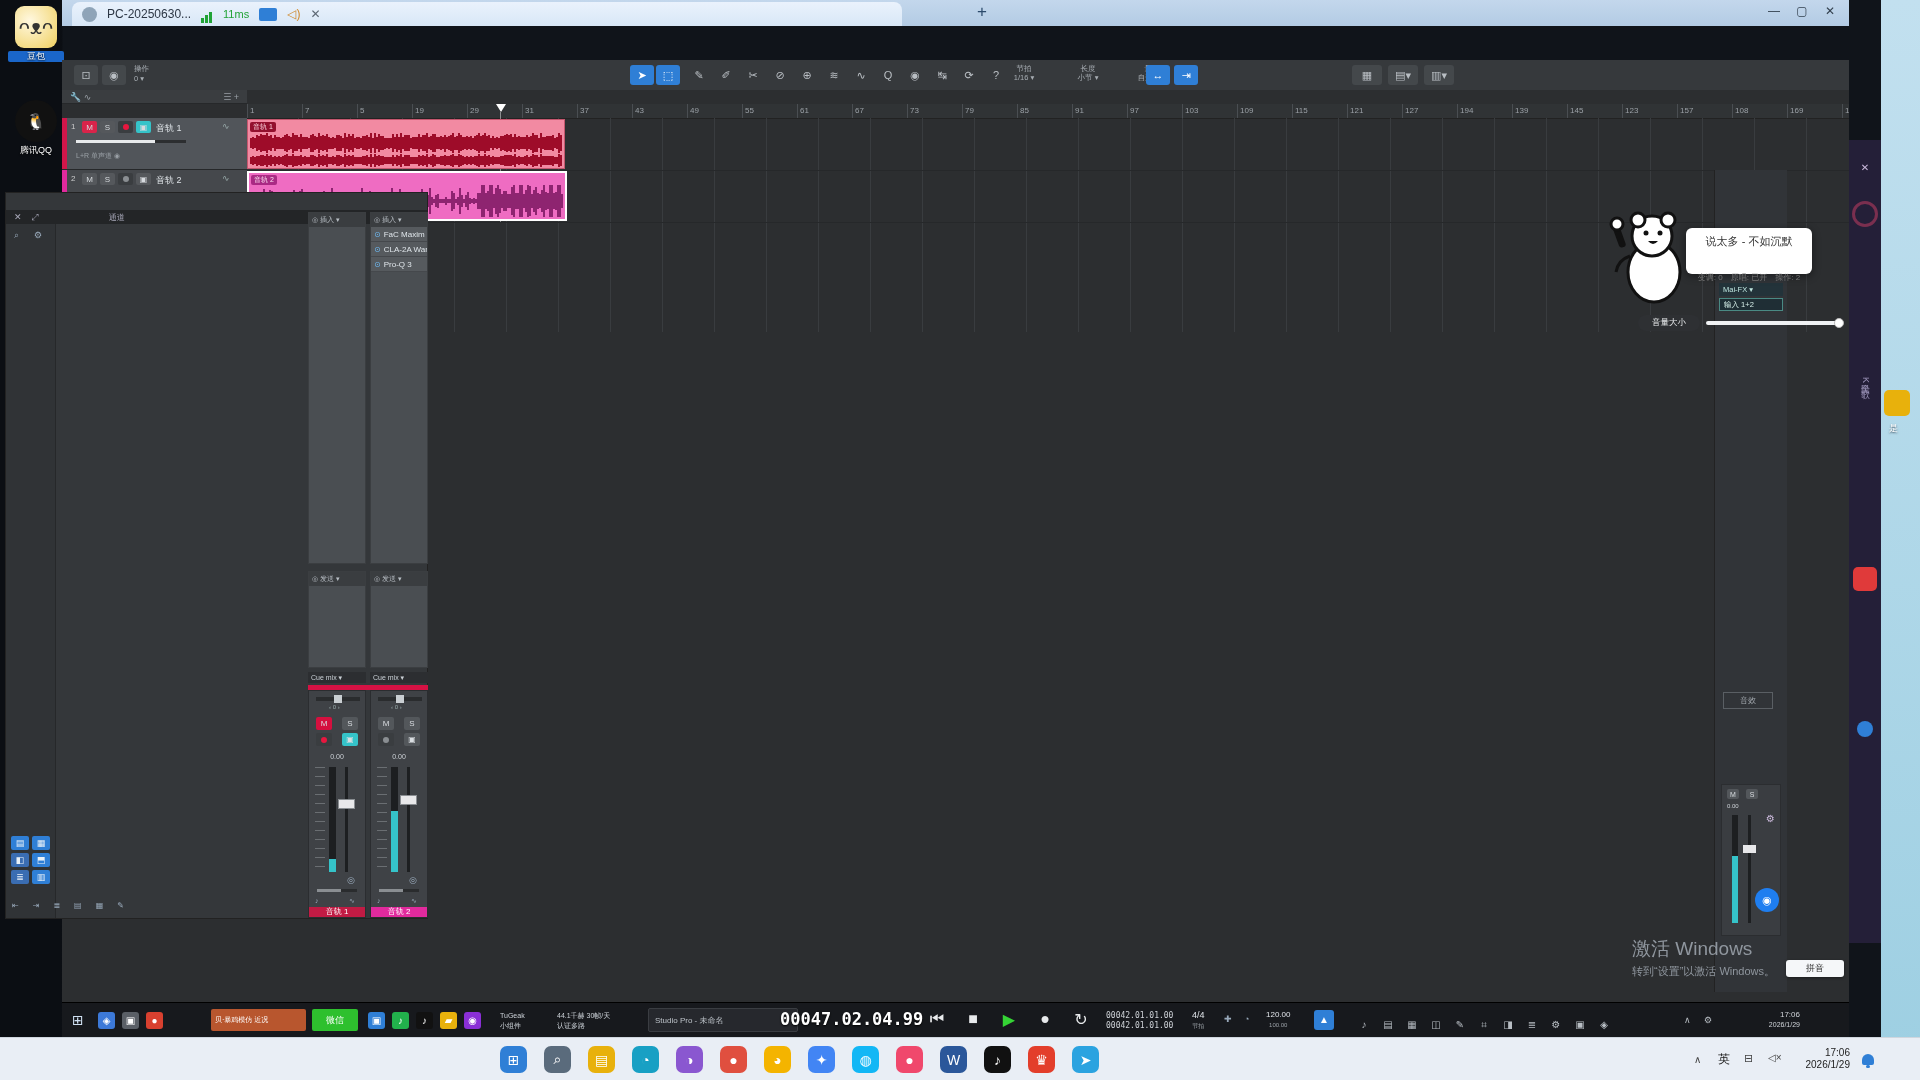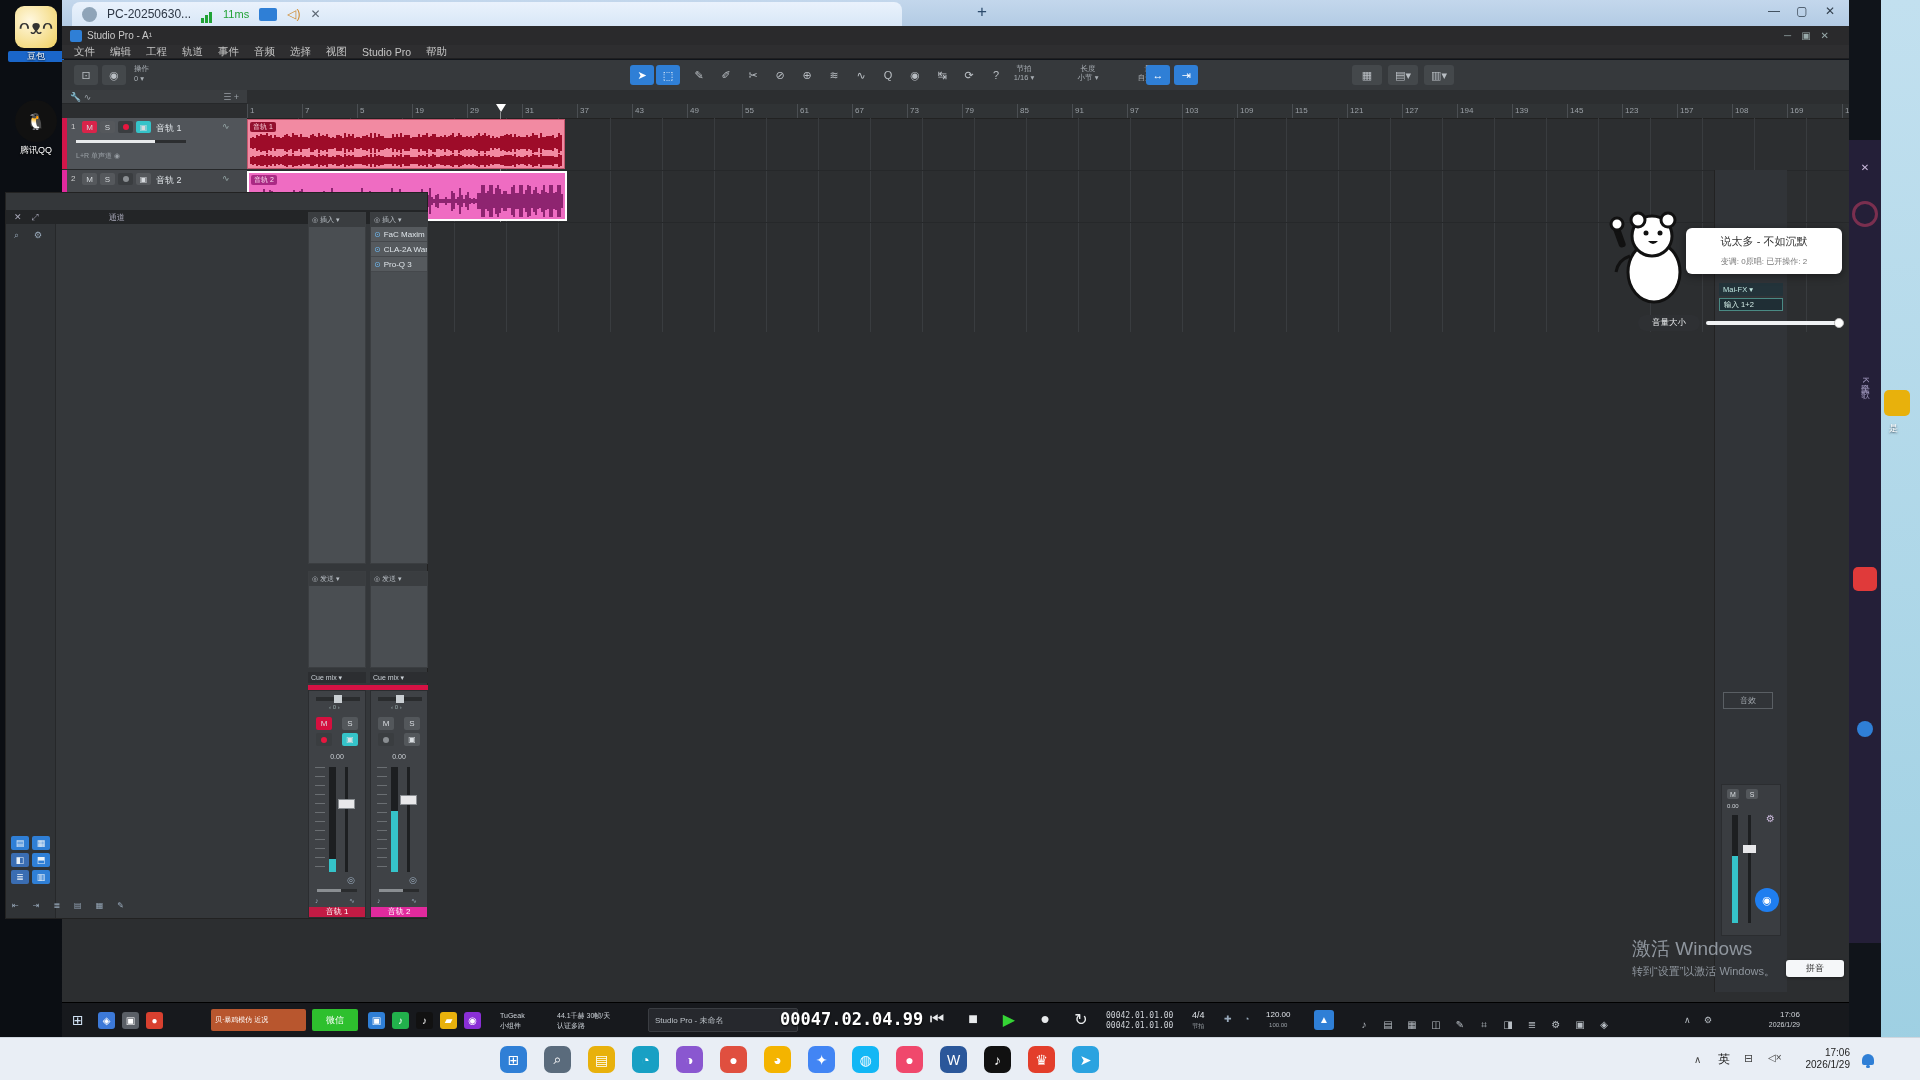--- a/index.html
+++ b/index.html
@@ -108,40 +108,20 @@
       <span style="width:18px;height:13px;background:#2f7fd6;border-radius:2px;display:inline-block"></span>
       <span style="color:#d08a2e;font-size:12px">◁)</span>
       <span style="color:#5a6672;font-size:12px">✕</span>
     </div>
     <div class="abs" style="left:915px;top:2px;font-size:17px;color:#2b4a6b">+</div>
     <div class="winbtn" style="left:1700px">—</div>
     <div class="winbtn" style="left:1728px">▢</div>
     <div class="winbtn" style="left:1756px">✕</div>
   </div>
 
-  <div class="s1-title">
-    <span style="width:12px;height:12px;background:#2f7fd6;border-radius:2px;margin:0 5px 0 8px"></span>
-    <span>Studio Pro - A¹</span>
-    <span style="margin-left:auto;margin-right:10px;letter-spacing:10px;color:#9aa">
-      <span>─</span><span>▣</span><span>✕</span>
-    </span>
-  </div>
-  <div class="s1-menu">
-
-  <span>文件</span>
-      <span>编辑</span>
-      <span>工程</span>
-      <span>轨道</span>
-      <span>事件</span>
-      <span>音频</span>
-      <span>选择</span>
-      <span>视图</span>
-      <span>Studio Pro</span>
-      <span>帮助</span>
-    </div>
   <div class="s1-tool">
     <span class="tbtn gray abs" style="left:12px;top:5px">⊡</span>
     <span class="tbtn gray abs" style="left:40px;top:5px">◉</span>
     <span class="abs" style="left:72px;top:4px;font-size:7.5px;color:#a7adb3;line-height:10px">
       <span>操作</span><br>
       <span>0 ▾</span>
     </span>
     <span class="abs" style="left:568px;top:5px;display:flex;gap:2px">
 
     <span class="tbtn blue">➤</span>
@@ -900,23 +880,23 @@
     <circle cx="44" cy="30" r="20" fill="#fff" stroke="#111" stroke-width="3"></circle>
     <circle cx="30" cy="14" r="7" fill="#fff" stroke="#111" stroke-width="3"></circle>
     <circle cx="60" cy="14" r="7" fill="#fff" stroke="#111" stroke-width="3"></circle>
     <circle cx="38" cy="27" r="2.5" fill="#111"></circle>
     <circle cx="52" cy="27" r="2.5" fill="#111"></circle>
     <path d="M40 35 q5 6 10 0 z" fill="#111"></path>
     <rect x="8" y="20" width="7" height="22" rx="3" fill="#111" transform="rotate(-20 11 31)"></rect>
     <circle cx="9" cy="18" r="6" fill="#fff" stroke="#111" stroke-width="3"></circle>
     <path d="M22 50 q-12 4 -14 16" fill="none" stroke="#111" stroke-width="3"></path>
   </svg>
-  <div class="popup" style="left:1686px;top:228px;width:156px;height:46px">
+  <div class="popup" style="left:1686px;top:228px;width:126px;height:46px">
     <div style="text-align:center;font-size:11px;color:#333;margin-top:6px">说太多 - 不如沉默</div>
-    <div style="display:flex;justify-content:center;font-size:8px;color:#777;margin-top:7px">
+    <div style="display:flex;justify-content:center;gap:8px;font-size:8px;color:#777;margin-top:23px">
 
     <span>变调: 0</span>
         <span>原唱: 已开</span>
         <span>操作: 2</span>
       </div>
   </div>
   <div class="volpill" style="left:1638px;top:315px;width:62px;height:16px">音量大小</div>
   <div class="abs" style="left:1706px;top:321px;width:136px;height:4px;background:#f0f2f4;border-radius:2px">
     <div class="abs" style="left:128px;top:-3px;width:10px;height:10px;border-radius:50%;background:#fff;border:1px solid #bbb;box-sizing:border-box"></div>
   </div>

